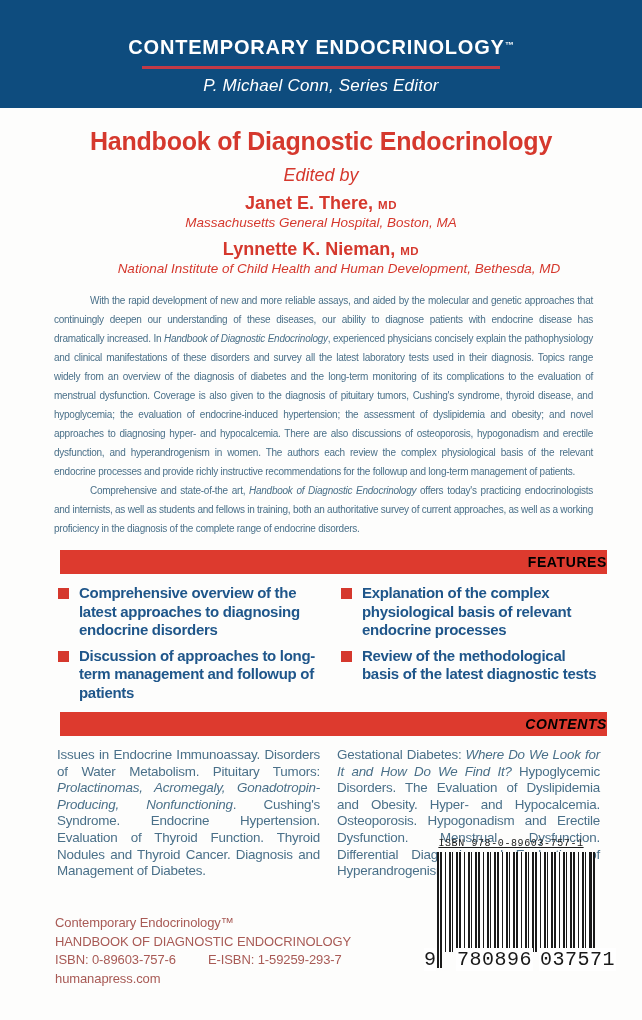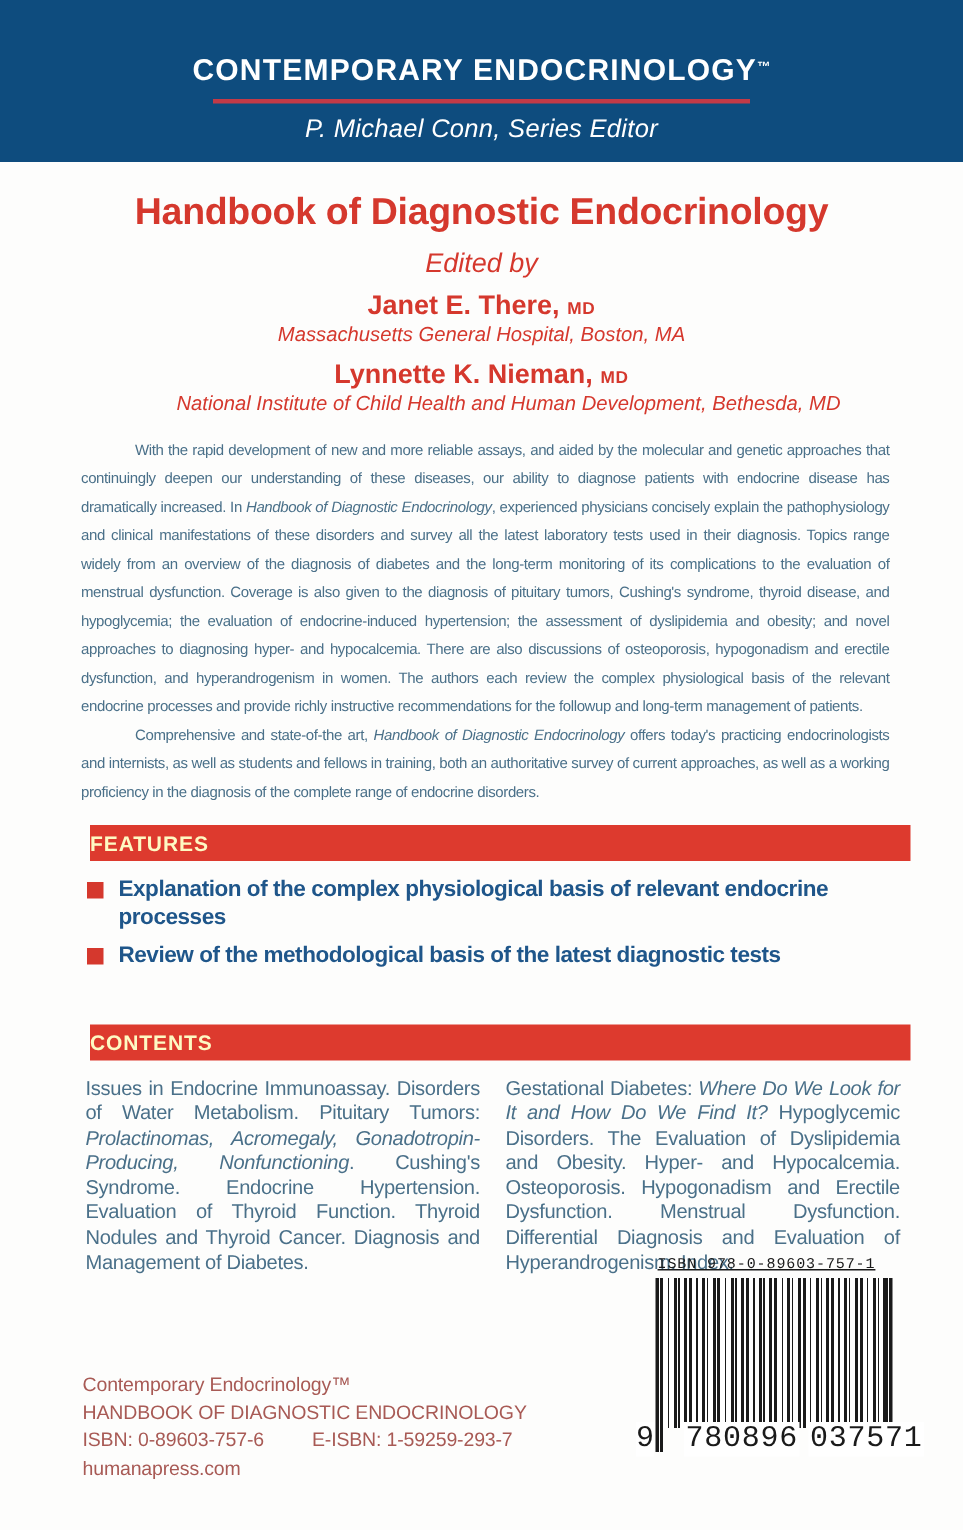--- a/index.html
+++ b/index.html
@@ -36,25 +36,25 @@
   .editor-gap{margin-top:9px;}
   
   .description{
     margin:15px 49px 0 54px;text-align:justify;color:var(--body-text);
     font-size:10px;line-height:19px;letter-spacing:-.25px;
   }
   .description p{text-indent:36px;}
   
   .section-bar{
     width:547px;height:24px;margin-left:60px;background:var(--bar-red);
-    color:#fef9c3;font-weight:bold;font-size:14px;letter-spacing:.6px;
-    text-align:left;line-height:24px;
+    color:#000000;font-weight:bold;font-size:14px;letter-spacing:.6px;
+    text-align:right;line-height:24px;
   }
   .features-bar{margin-top:12px;}
-  .contents-bar{margin-top:29px;}
+  .contents-bar{margin-top:3px;font-style:italic;}
   
   .features-cols{display:flex;gap:26px;margin:10px 44px 0 58px;}
   .features-col{flex:1;}
   .feature-item{display:flex;margin-bottom:7px;}
   .sq{flex:0 0 11px;width:11px;height:11px;background:var(--accent-red);margin:4px 10px 0 0;}
   .feature-text{
     color:var(--features-text);font-weight:bold;font-size:15px;
     line-height:18.5px;letter-spacing:-.3px;
   }
   
@@ -127,20 +127,30 @@
   <div class="description">
     <p><span>With the rapid development of new and more reliable assays, and aided by the molecular and genetic approaches that continuingly deepen our understanding of these diseases, our ability to diagnose patients with endocrine disease has dramatically increased. In </span><span class="it">Handbook of Diagnostic Endocrinology</span><span>, experienced physicians concisely explain the pathophysiology and clinical manifestations of these disorders and survey all the latest laboratory tests used in their diagnosis. Topics range widely from an overview of the diagnosis of diabetes and the long-term monitoring of its complications to the evaluation of menstrual dysfunction. Coverage is also given to the diagnosis of pituitary tumors, Cushing's syndrome, thyroid disease, and hypoglycemia; the evaluation of endocrine-induced hypertension; the assessment of dyslipidemia and obesity; and novel approaches to diagnosing hyper- and hypocalcemia. There are also discussions of osteoporosis, hypogonadism and erectile dysfunction, and hyperandrogenism in women. The authors each review the complex physiological basis of the relevant endocrine processes and provide richly instructive recommendations for the followup and long-term management of patients.</span></p>
     <p><span>Comprehensive and state-of-the art, </span><span class="it">Handbook of Diagnostic Endocrinology</span><span> offers today's practicing endocrinologists and internists, as well as students and fellows in training, both an authoritative survey of current approaches, as well as a working proficiency in the diagnosis of the complete range of endocrine disorders.</span></p>
   </div>
 
   <div class="section-bar features-bar">FEATURES</div>
   <div class="features-cols">
     <div class="features-col">
       <div class="feature-item">
         <span class="sq"></span>
+        <span class="feature-text">Comprehensive overview of the latest approaches to diagnosing endocrine disorders</span>
+      </div>
+      <div class="feature-item">
+        <span class="sq"></span>
+        <span class="feature-text">Discussion of approaches to long-term management and followup of patients</span>
+      </div>
+    </div>
+    <div class="features-col">
+      <div class="feature-item">
+        <span class="sq"></span>
         <span class="feature-text">Explanation of the complex physiological basis of relevant endocrine processes</span>
       </div>
       <div class="feature-item">
         <span class="sq"></span>
         <span class="feature-text">Review of the methodological basis of the latest diagnostic tests</span>
       </div>
     </div>
   </div>
 
   <div class="section-bar contents-bar">CONTENTS</div>

